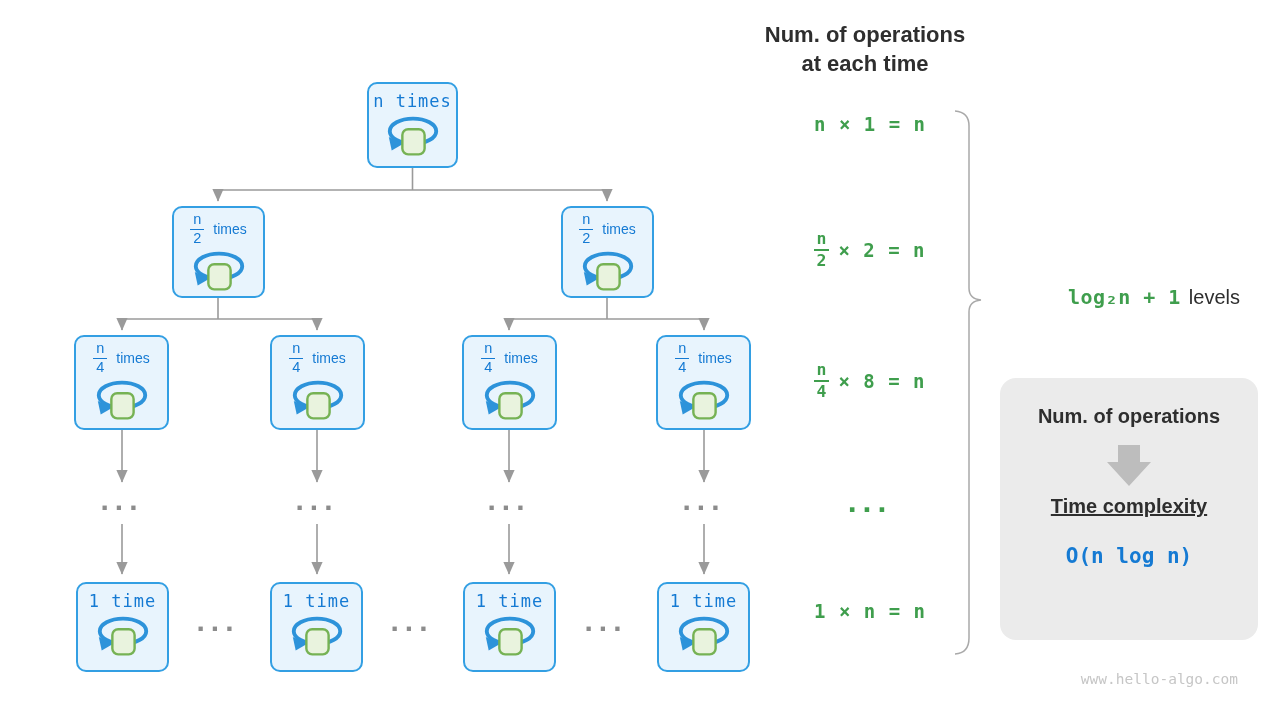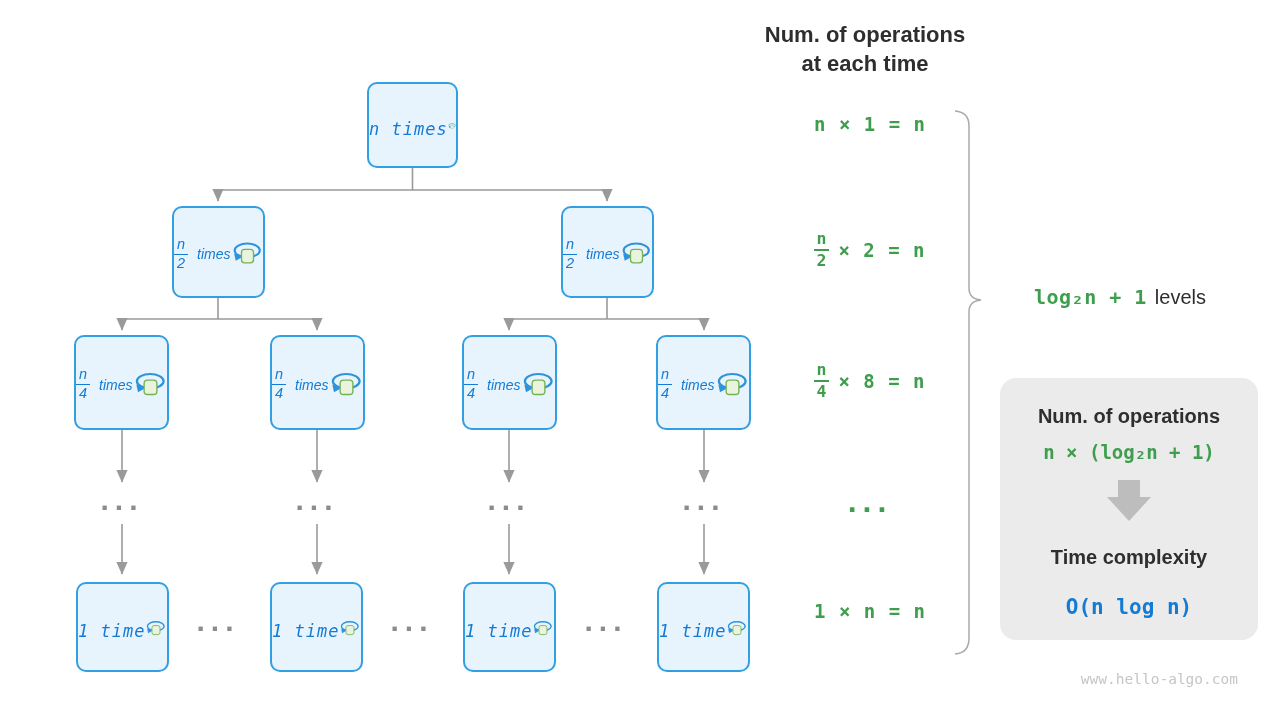--- a/index.html
+++ b/index.html
@@ -7,21 +7,21 @@
          font-family:"Liberation Sans",sans-serif;}
   svg.layer{position:absolute;left:0;top:0;width:1280px;height:720px;}
 
   
   .c-line{stroke:var(--grayLine,#9a9a9a);stroke-width:1.6;fill:none;}
   .c-brace{stroke:var(--braceGray,#a9a9a9);stroke-width:1.5;fill:none;}
 
   
   .node{position:absolute;box-sizing:border-box;border:2.5px solid var(--blue,#339fe3);
         border-radius:10px;background:var(--boxFill,#e8f4fd);
-        display:flex;flex-direction:row;align-items:center;font-style:italic;}
+        display:flex;flex-direction:column;align-items:center;}
   .node-label{margin-top:7px;color:var(--blueText,#157ad3);
         font-family:"DejaVu Sans Mono",monospace;font-size:17px;letter-spacing:1px;white-space:nowrap;}
   .frac-row{display:flex;align-items:center;gap:9px;margin-top:4px;color:var(--blueText,#157ad3);}
   .nfrac{display:inline-flex;flex-direction:column;align-items:center;
         font-family:"Liberation Sans",sans-serif;font-size:14.5px;line-height:1.08;font-weight:500;}
   .nfrac .top{border-bottom:1.6px solid var(--blueText,#157ad3);padding:0 3px 1px 3px;}
   .nfrac .bot{padding-top:1px;}
   .suffix{font-family:"Liberation Sans",sans-serif;font-size:14px;font-weight:500;}
   .loop-svg{width:60px;height:46px;margin-top:2px;}
   .loop-ring{stroke:var(--loopBlue,#2d93da);stroke-width:4;fill:none;}
@@ -39,35 +39,35 @@
         font-weight:700;font-size:22px;line-height:29px;color:var(--dark,#2e2e2e);}
   .ops-row{position:absolute;left:770px;width:200px;display:flex;justify-content:center;
         align-items:center;gap:9px;color:var(--green,#3f9e4d);
         font-family:"DejaVu Sans Mono",monospace;font-weight:700;font-size:19px;letter-spacing:1px;
         white-space:nowrap;}
   .gfrac{display:inline-flex;flex-direction:column;align-items:center;font-size:16.5px;line-height:1.1;}
   .gfrac .top{border-bottom:2px solid var(--green,#3f9e4d);padding:0 2px 1px 2px;}
   .gfrac .bot{padding-top:1px;}
 
   
-  .levels-note{position:absolute;left:1000px;top:283px;width:240px;text-align:center;
+  .levels-note{position:absolute;left:1000px;top:283px;width:240px;text-align:right;
         color:var(--dark,#2e2e2e);font-size:20px;line-height:28px;}
   .levels-note .formula{font-family:"DejaVu Sans Mono",monospace;font-weight:700;
         color:var(--green,#3f9e4d);letter-spacing:0.5px;margin-right:8px;}
 
   
   .summary-card{position:absolute;left:1000px;top:378px;width:258px;height:262px;
         background:var(--cardBg,#ebebeb);border-radius:16px;
         display:flex;flex-direction:column;align-items:center;box-sizing:border-box;padding-top:27px;}
   .summary-title,.summary-subtitle{font-weight:700;font-size:20px;color:var(--dark,#2e2e2e);}
   .summary-formula{margin-top:13px;font-family:"DejaVu Sans Mono",monospace;font-weight:700;
         font-size:19px;color:var(--green,#3f9e4d);}
   .down-arrow{margin-top:17px;width:46px;height:42px;}
   .down-arrow polygon{fill:var(--arrowGray,#bdbdbd);}
-  .summary-subtitle{margin-top:24px;}
+  .summary-subtitle{margin-top:8px;text-decoration:underline;}
   .summary-result{margin-top:26px;font-family:"DejaVu Sans Mono",monospace;font-weight:700;
         font-size:21px;color:var(--blueText,#157ad3);}
 
   .watermark{position:absolute;right:42px;top:671px;font-family:"DejaVu Sans Mono",monospace;
         font-size:14.5px;color:var(--watermarkGray,#c6c6c6);}
 </style>
 </head>
 <body>
 
 <div class="stage">
@@ -271,21 +271,20 @@
   <div class="ops-row" style="top:596px;height:30px">1 × n = n</div>
 
   <div class="levels-note">
     <div>
       <span class="formula">log₂n + 1</span><span>levels</span>
     </div>
   </div>
 
   <div class="summary-card">
     <div class="summary-title">Num. of operations</div>
-    <div class="summary-formula">n × (log₂n + 1)</div>
     <svg class="down-arrow" viewBox="0 0 46 42">
       <polygon points="12,0 34,0 34,17 45,17 23,41 1,17 12,17"></polygon>
     </svg>
     <div class="summary-subtitle">Time complexity</div>
     <div class="summary-result">O(n log n)</div>
   </div>
 
   <div class="watermark">www.hello-algo.com</div>
 </div>
 

